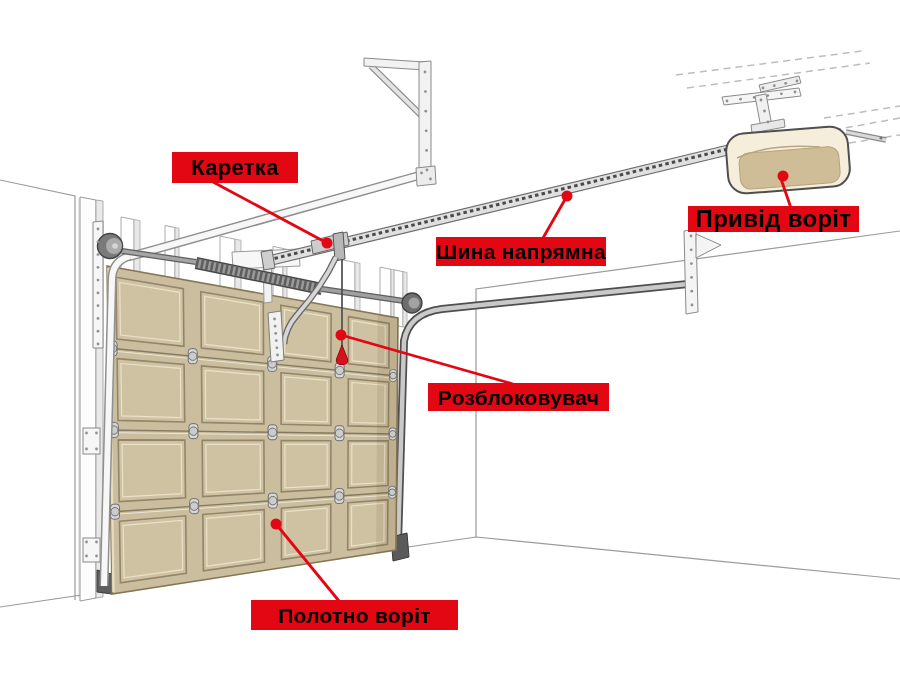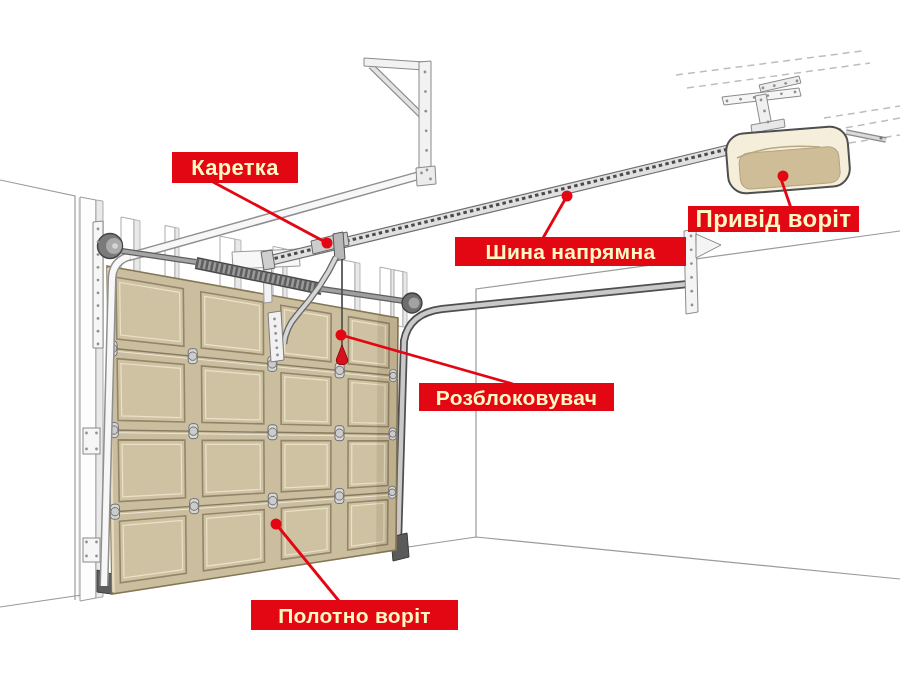--- a/index.html
+++ b/index.html
@@ -1,20 +1,20 @@
 <!DOCTYPE html>
 <html style="--accent: #e30613;"><head>
 <meta charset="utf-8">
 <style>
   html,body{margin:0;padding:0;background:#fff}
   .stage{position:relative;width:900px;height:685px;background:#ffffff;overflow:hidden;
          font-family:"Liberation Sans",sans-serif}
   .stage svg{position:absolute;left:0;top:0}
   .label{position:absolute;display:flex;align-items:center;justify-content:center;
-         color:#fef9c3;font-weight:700;letter-spacing:.3px;white-space:nowrap;
+         color:#000000;font-weight:700;letter-spacing:.3px;white-space:nowrap;
          background:var(--accent,#e30613);font-size:21px;line-height:1}
 </style>
 </head>
 <body>
 
 <div class="stage">
 
 <svg viewBox="0 0 900 685" width="900" height="685">
 
   <g stroke="#9b9b9b" stroke-width="1.2" fill="none">
@@ -289,25 +289,25 @@
     <circle cx="567" cy="196" r="5.5"></circle>
     <circle cx="783" cy="176" r="5.5"></circle>
     <circle cx="341" cy="335" r="5.5"></circle>
     <circle cx="276" cy="524" r="5.5"></circle>
   </g>
 </svg>
 
   <div class="label" style="left:172px;top:152px;width:126px;height:31px;font-size:22px">
     <span>Каретка</span>
   </div>
-  <div class="label" style="left:455px;top:237px;width:231px;height:29px">
+  <div class="label" style="left:436px;top:237px;width:170px;height:29px">
     <span>Шина напрямна</span>
   </div>
   <div class="label" style="left:688px;top:206px;width:171px;height:26px;font-size:24px">
     <span>Привід воріт</span>
   </div>
-  <div class="label" style="left:419px;top:383px;width:195px;height:28px">
+  <div class="label" style="left:428px;top:383px;width:181px;height:28px">
     <span>Розблоковувач</span>
   </div>
   <div class="label" style="left:251px;top:600px;width:207px;height:30px">
     <span>Полотно воріт</span>
   </div>
 </div>
 
 </body></html>

